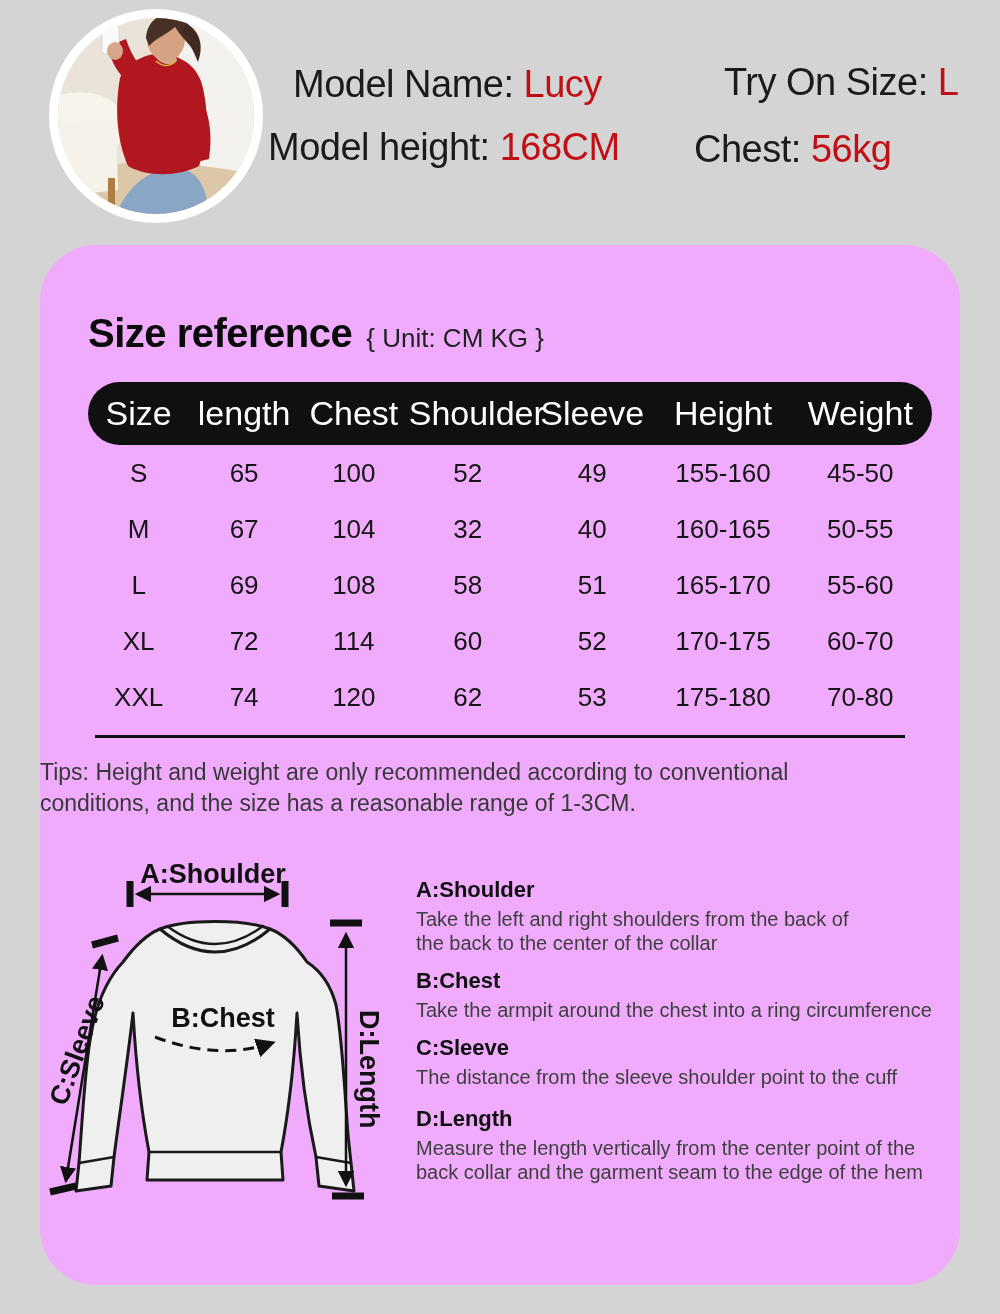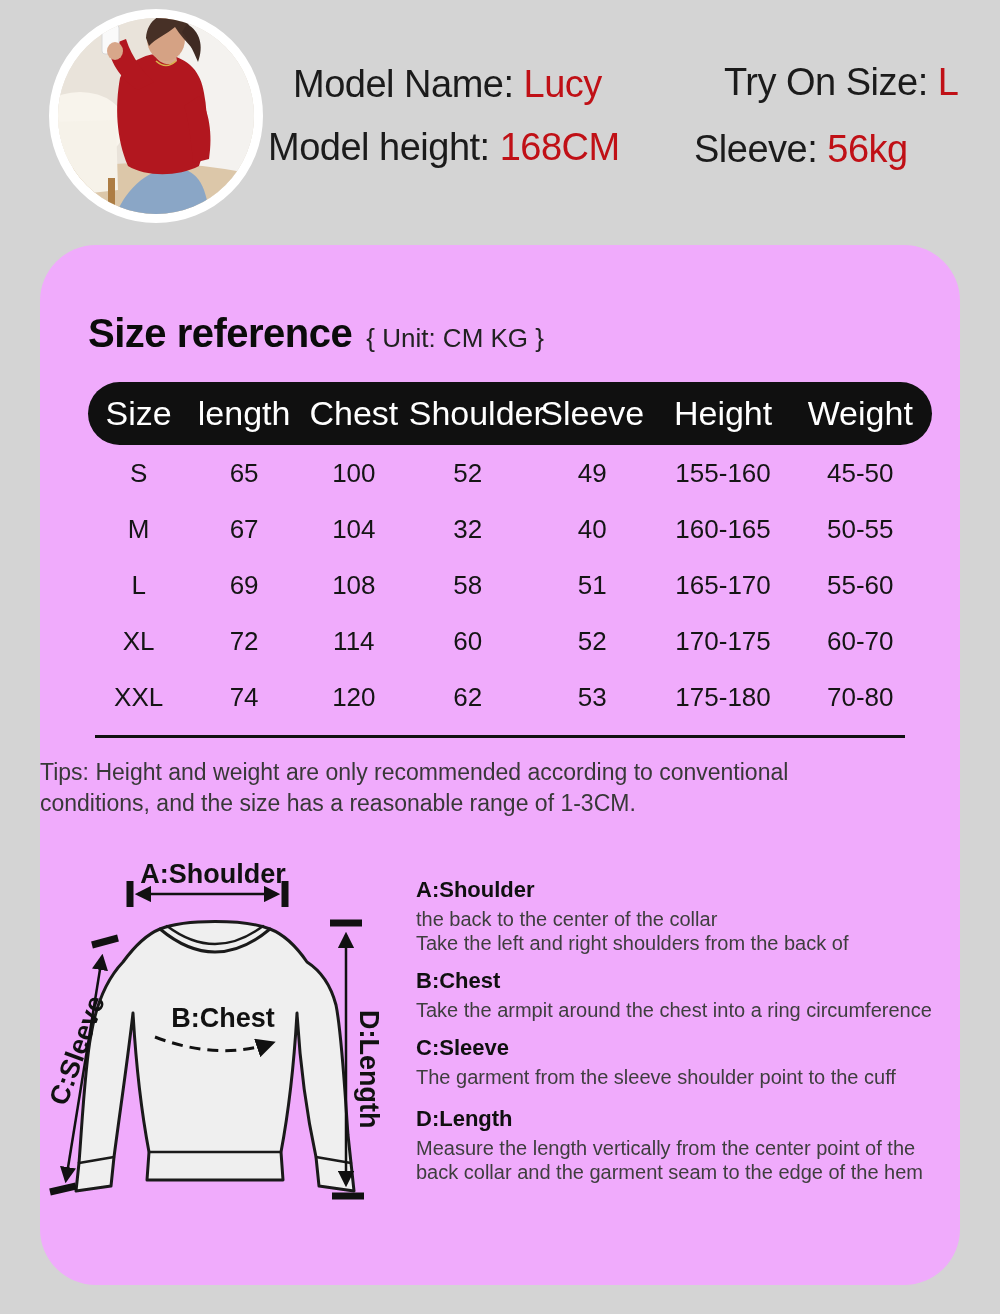--- a/index.html
+++ b/index.html
@@ -60,21 +60,21 @@
       <ellipse cx="108" cy="21" rx="19" ry="22" fill="#d5a284"></ellipse>
       <path d="M88,20 C89,2 104,-8 120,-2 C133,4 137,17 134,30 C128,23 122,17 117,9 C109,16 97,21 91,28 Z" fill="#473026"></path>
       <path d="M129,6 C142,13 146,28 140,44 C136,34 130,22 124,14 Z" fill="#3f2a22"></path>
       <path d="M98,43 Q108,52 118,43" stroke="#d9b24a" stroke-width="1.6" fill="none"></path>
     </svg>
   </div>
 
   <div class="info-line il-name"><span>Model Name:</span> <span class="red">Lucy</span></div>
   <div class="info-line il-size"><span>Try On Size:</span> <span class="red">L</span></div>
   <div class="info-line il-height"><span>Model height:</span> <span class="red">168CM</span></div>
-  <div class="info-line il-weight"><span>Sleeve:</span> <span class="red">56kg</span></div>
+  <div class="info-line il-weight"><span>Chest:</span> <span class="red">56kg</span></div>
 
   <div class="card">
 
     <div class="card-title-row">
       <span class="card-title">Size reference</span>
       <span class="unit-note">{ Unit: CM KG }</span>
     </div>
 
     <table class="size-table">
       <colgroup>
@@ -189,30 +189,30 @@
       <g stroke="#111">
         <line x1="300" y1="68" x2="332" y2="68" stroke-width="7"></line>
         <line x1="302" y1="341" x2="334" y2="341" stroke-width="7"></line>
         <line x1="316" y1="80" x2="316" y2="329" stroke-width="2.5" marker-start="url(#ah)" marker-end="url(#ah)"></line>
       </g>
       <text transform="translate(330,155) rotate(90)" font-size="27" font-weight="bold" fill="#111">D:Length</text>
     </svg>
 
     <div class="desc desc-a">
       <h4>A:Shoulder</h4>
+      <p>Take the left and right shoulders from the back of</p>
       <p>the back to the center of the collar</p>
-      <p>Take the left and right shoulders from the back of</p>
     </div>
     <div class="desc desc-b">
       <h4>B:Chest</h4>
       <p>Take the armpit around the chest into a ring circumference</p>
     </div>
     <div class="desc desc-c">
       <h4>C:Sleeve</h4>
-      <p>The garment from the sleeve shoulder point to the cuff</p>
+      <p>The distance from the sleeve shoulder point to the cuff</p>
     </div>
     <div class="desc desc-d">
       <h4>D:Length</h4>
       <p>Measure the length vertically from the center point of the</p>
       <p>back collar and the garment seam to the edge of the hem</p>
     </div>
 
   </div>
 </div>
 

